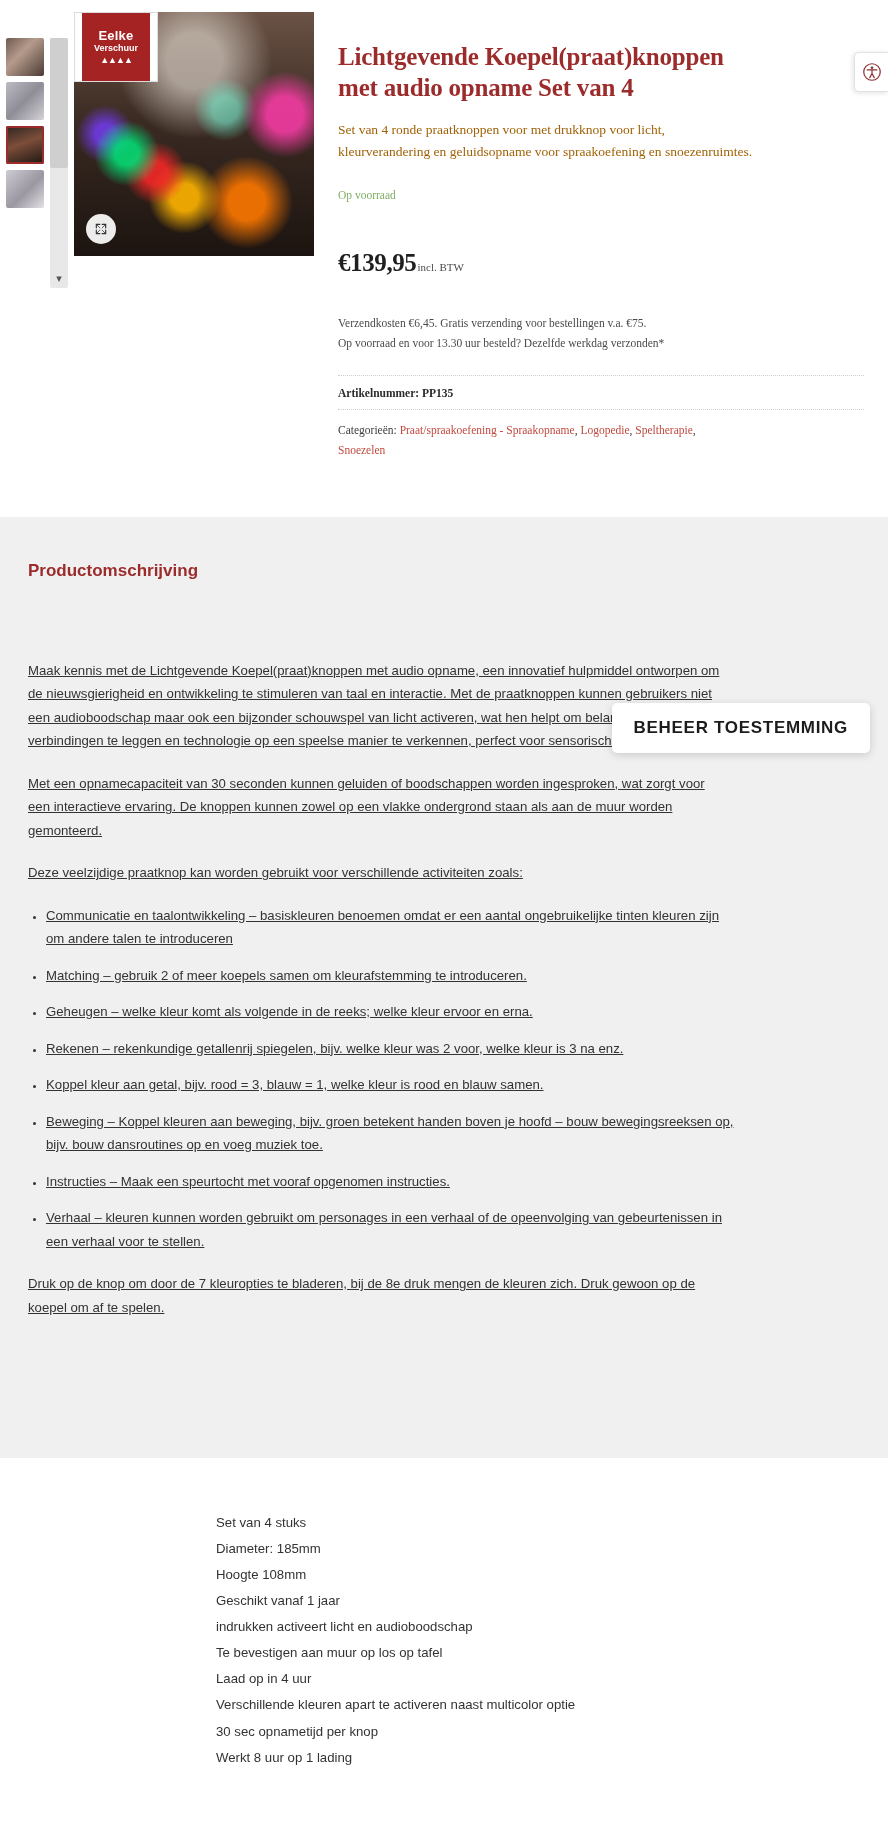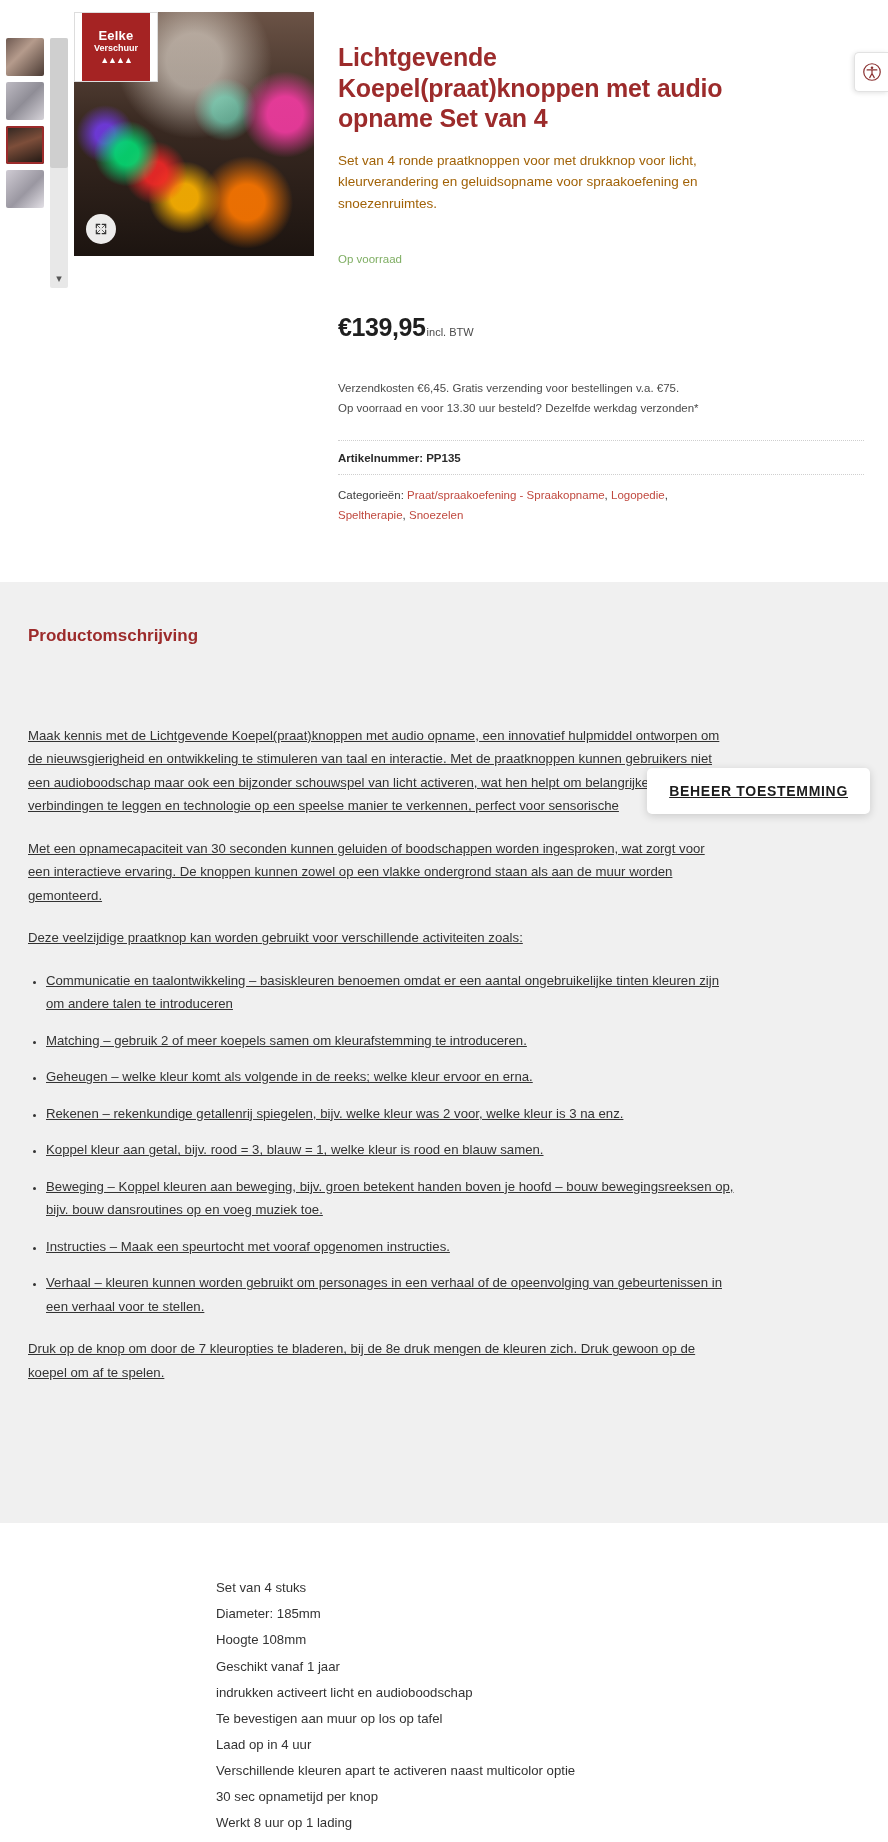--- a/index.html
+++ b/index.html
@@ -111,38 +111,38 @@
     left: 12px; bottom: 12px;
     width: 30px; height: 30px;
     border-radius: 50%;
     background: rgba(255,255,255,0.92);
     display: flex; align-items: center; justify-content: center;
     font-size: 13px; color: #333; cursor: pointer;
     border: none;
   }
 
   
-  .summary { flex: 1; padding-left: 24px; padding-top: 30px; }
+  .summary { flex: 1; padding-left: 24px; padding-top: 30px; font-family: Liberation Serif, serif; }
   .product-title {
     color: #9c2b2b;
     font-size: 25px;
     font-weight: 700;
     line-height: 1.22;
     letter-spacing: -0.2px;
     max-width: 420px;
   }
   .short-desc {
     margin-top: 16px;
     font-size: 13.5px;
     line-height: 1.62;
     color: #a16207;
     max-width: 420px;
   }
   .stock {
-    margin-top: 38px;
+    margin-top: 26px;
     font-size: 11.5px;
     color: #7fae63;
   }
   .price-row {
     margin-top: 48px;
     display: flex;
     align-items: baseline;
     gap: 1px;
   }
   .price { font-size: 25px; font-weight: 700; color: #1f1f1f; letter-spacing: -0.4px; }
@@ -207,29 +207,28 @@
   .desc-body li::marker { font-size: 11px; }
 
   .consent-btn {
     position: absolute;
     right: 18px;
     top: 186px;
     background: #ffffff;
     border: none;
     border-radius: 5px;
     padding: 15px 22px;
-    font-size: 14px;
+    font-size: 17px;
     font-weight: 700;
     letter-spacing: .7px;
     color: #1c1c1c;
     box-shadow: 0 2px 9px rgba(0,0,0,.16);
     cursor: pointer;
     white-space: nowrap;
     font-family: "Liberation Sans", sans-serif;
-    text-decoration: underline;
   }
 
   
   .specs-section {
     background: #ffffff;
     padding: 52px 0 40px 0;
   }
   .specs-list {
     margin-left: 216px;
     font-size: 13.2px;

